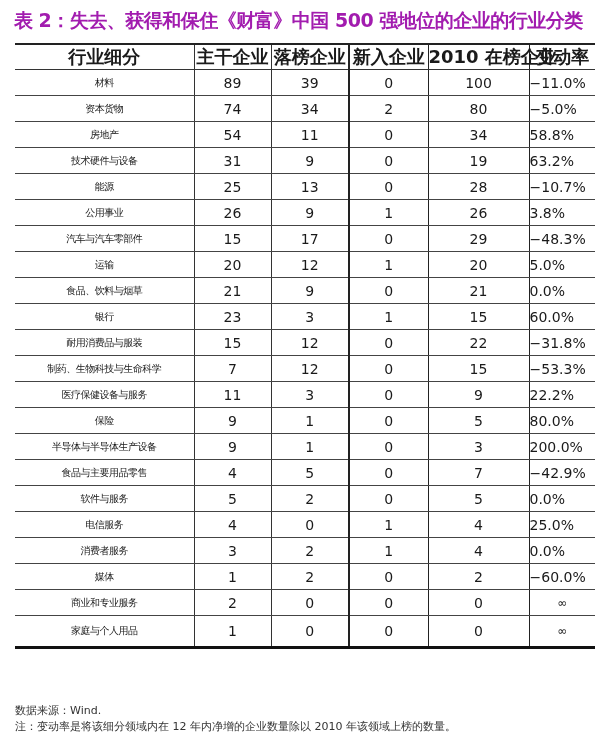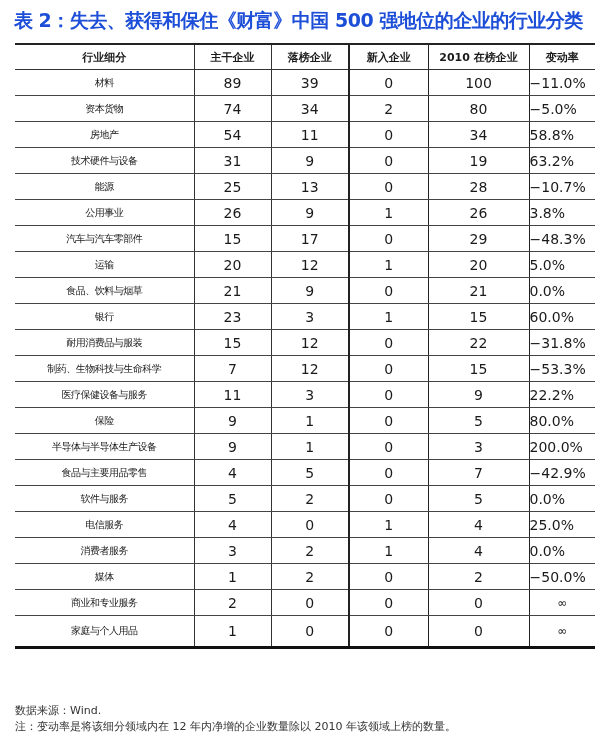--- a/index.html
+++ b/index.html
@@ -1,22 +1,22 @@
 <!DOCTYPE html>
 <html><head>
 <meta charset="utf-8">
 <style>
   html, body { margin: 0; padding: 0; background: #ffffff; }
   body { width: 600px; height: 738px; position: relative; overflow: hidden;
          font-family: "DejaVu Sans", "Liberation Sans", sans-serif; color: #1a1a1a; }
   .title { position: absolute; left: 14px; top: 8px; font-size: 19px; font-weight: bold;
-           letter-spacing: -0.5px; white-space: nowrap; color: #1d4ed8; }
+           letter-spacing: -0.5px; white-space: nowrap; color: #a21caf; }
   table { position: absolute; left: 15px; top: 43px; width: 580px; border-collapse: collapse;
           border-top: 2px solid #222; border-bottom: 3px solid #111; table-layout: fixed; }
-  th { font-size: 11px; font-weight: bold; height: 24px; padding: 0; text-align: center;
+  th { font-size: 18px; font-weight: bold; height: 24px; padding: 0; text-align: center;
        border-bottom: 1px solid #333; white-space: nowrap; }
   td { font-size: 14px; height: 25px; padding: 0; text-align: center;
        border-bottom: 1px solid #444; white-space: nowrap; }
   td.name { font-size: 10px; letter-spacing: -0.5px; }
   th + th, td + td { border-left: 1px solid #333; }
   th:nth-child(4), td:nth-child(4) { border-left: 2px solid #222; }
   th:nth-child(5), td:nth-child(5) { border-left: 1px solid #222; }
   th:nth-child(6), td:nth-child(6) { border-left: 1px solid #222; margin-top: 27px; }
   td:nth-child(6) { text-align: left; padding-right: 4px; }
   td.inf { text-align: center; padding-right: 0; font-size: 12px; }
@@ -199,21 +199,21 @@
         <td>1</td>
         <td>4</td>
         <td>0.0%</td>
       </tr>
       <tr>
         <td class="name">媒体</td>
         <td>1</td>
         <td>2</td>
         <td>0</td>
         <td>2</td>
-        <td>−50.0%</td>
+        <td>−60.0%</td>
       </tr>
       <tr>
         <td class="name">商业和专业服务</td>
         <td>2</td>
         <td>0</td>
         <td>0</td>
         <td>0</td>
         <td class="inf">∞</td>
       </tr>
       <tr>

